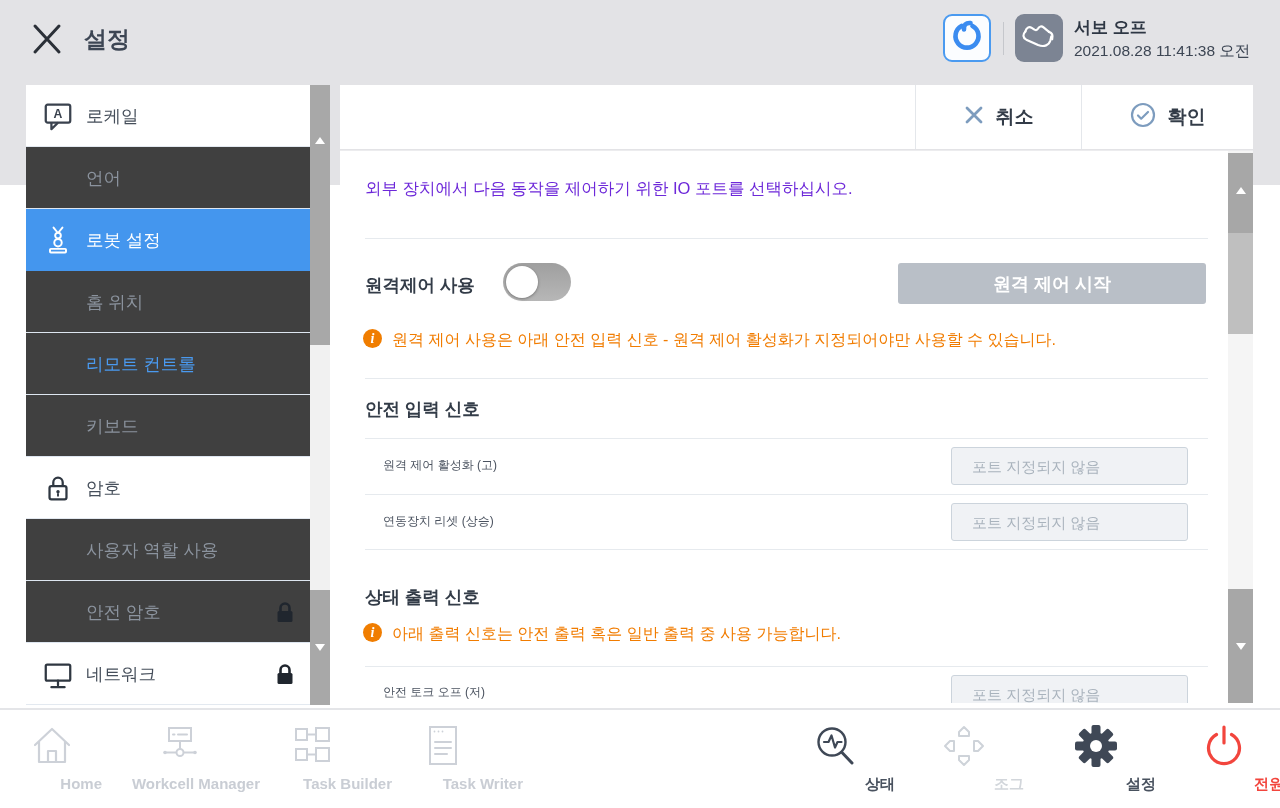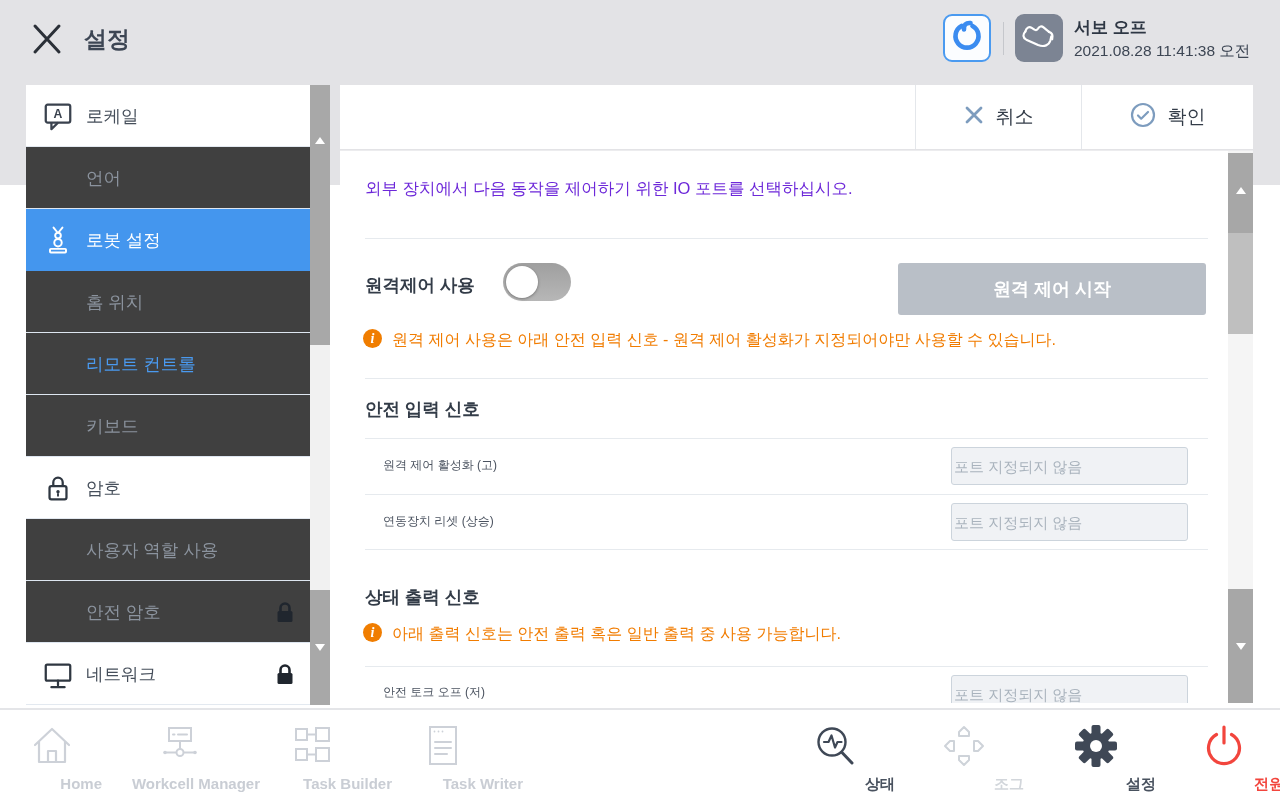--- a/index.html
+++ b/index.html
@@ -41,46 +41,46 @@
   #side-scroll .seg-bot { position:absolute; top:505px; width:100%; height:115px; background:#a8a8a8; }
   .tri-up { width:0; height:0; border-left:5px solid transparent; border-right:5px solid transparent;
             border-bottom:7px solid #fff; position:absolute; left:50%; transform:translateX(-50%); }
   .tri-down { width:0; height:0; border-left:5px solid transparent; border-right:5px solid transparent;
               border-top:7px solid #fff; position:absolute; left:50%; transform:translateX(-50%); }
 
   
   #actionbar { position:absolute; left:340px; top:85px; width:913px; height:64px; background:#fff; display:flex; }
   #actionbar .spacer { flex:1; }
   .ab-btn { display:flex; align-items:center; justify-content:center; gap:12px;
-            border-left:1px solid #e4e7eb; font-size:19px; font-weight:normal; color:#333c48; cursor:pointer; }
+            border-left:1px solid #e4e7eb; font-size:19px; font-weight:bold; color:#333c48; cursor:pointer; }
   #ab-cancel { width:166px; }
   #ab-confirm { width:172px; }
 
   
   #main { position:absolute; left:340px; top:150px; width:913px; height:553px; background:#fff;
           border-top:1px solid #ececee; overflow:hidden; }
   .divider { position:absolute; left:25px; right:45px; height:1px; background:#e6eaee; }
   #instruction { position:absolute; left:25px; top:27px; font-size:16.5px; color:#6d28d9; }
   #remote-label { position:absolute; left:25px; top:122px; font-size:17.5px; font-weight:bold; color:#333c48; }
   #remote-toggle { position:absolute; left:163px; top:112px; width:68px; height:38px; border-radius:19px;
                    background:linear-gradient(#9f9f9f,#b7b7b7); cursor:pointer; }
   #remote-toggle .knob { position:absolute; left:3px; top:3px; width:32px; height:32px; border-radius:50%;
                          background:#fff; box-shadow:0 1px 3px rgba(0,0,0,.35); }
-  #remote-start { position:absolute; right:47px; top:112px; width:308px; height:52px; background:#b9bfc7;
+  #remote-start { position:absolute; right:47px; top:112px; width:308px; height:41px; background:#b9bfc7;
                   border:none; border-radius:3px; color:#fff; font-size:18px; font-weight:bold;
                   font-family:inherit; cursor:pointer; }
   .info-row { position:absolute; left:23px; display:flex; align-items:flex-start; gap:10px; }
   .info-badge { width:19px; height:19px; border-radius:50%; background:#f07d00; color:#fff; flex:0 0 19px;
                 font-family:"Liberation Serif", serif; font-style:italic; font-weight:bold; font-size:14px;
                 text-align:center; line-height:19px; }
   .info-text { font-size:16px; color:#f17c00; padding-top:1px; }
   .sec-heading { position:absolute; left:25px; font-size:17.5px; font-weight:bold; color:#333c48; }
   .field-label { position:absolute; left:43px; font-size:12px; color:#4a525f; }
   .port-input { position:absolute; right:65px; width:237px; height:38px; background:#f0f2f5;
-                border:1px solid #ccd4dc; border-radius:3px; padding:0 2px; font-size:15px; color:#6b7682;
+                border:1px solid #ccd4dc; border-radius:3px; padding:0 20px; font-size:15px; color:#6b7682;
                 font-family:inherit; }
   .port-input::placeholder { color:#a9b3bd; opacity:1; }
 
   #main-scroll { right:0; width:25px; height:553px; top:0; background:#f5f5f5; }
   #main-scroll .seg-up { position:absolute; top:2px; width:100%; height:80px; background:#a7a7a7; }
   #main-scroll .seg-thumb { position:absolute; top:82px; width:100%; height:101px; background:#bfbfbf; }
   #main-scroll .seg-down { position:absolute; top:438px; width:100%; height:115px; background:#a7a7a7; }
 
   
   #footer { position:absolute; left:0; top:708px; width:1280px; height:100px; background:#fff;

